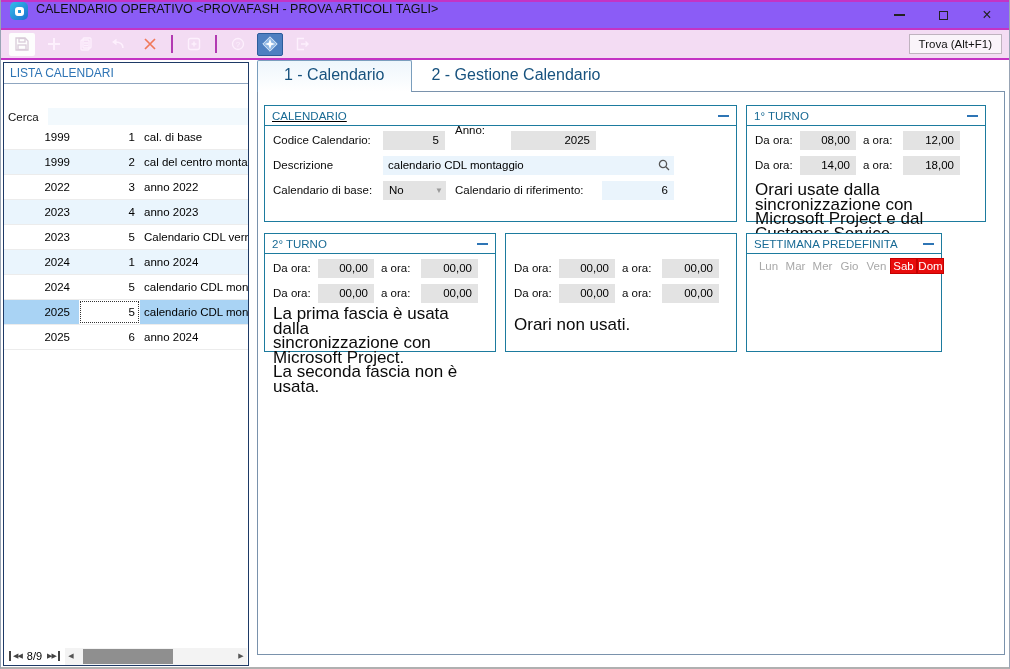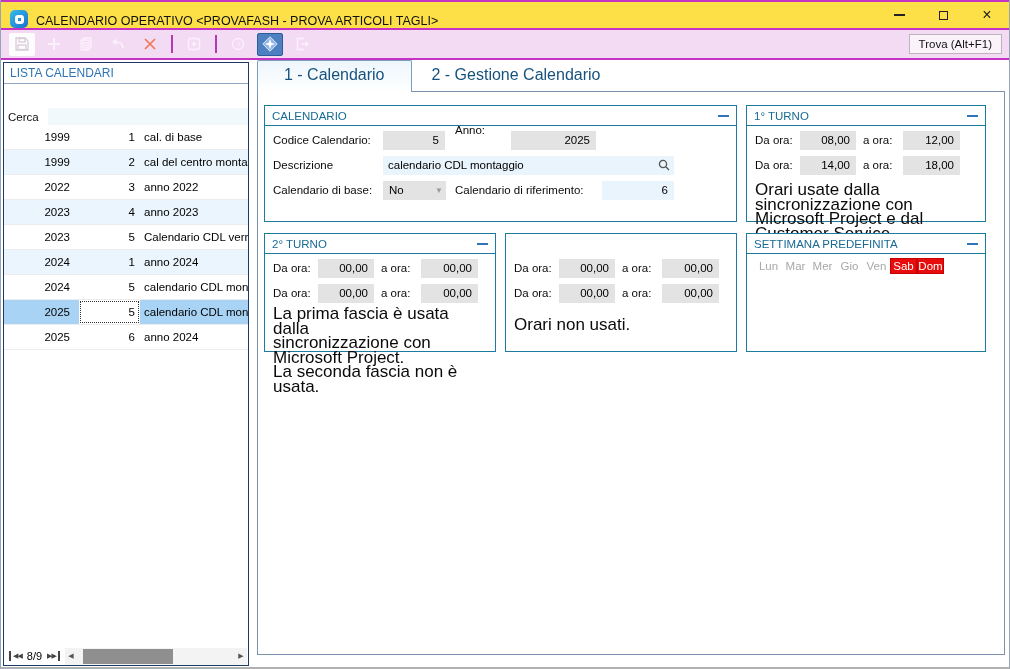--- a/index.html
+++ b/index.html
@@ -1,23 +1,23 @@
 <!DOCTYPE html>
 <html><head>
 <meta charset="utf-8">
 <style>
   * { margin:0; padding:0; box-sizing:border-box; }
   body { font-family:"Liberation Sans", sans-serif; background:#fff; }
   .window { position:relative; width:1010px; height:669px; background:#fff; overflow:hidden;
             border-left:1px solid #98a4b4; border-right:1px solid #98a4b4; border-bottom:2px solid #b0b0b0; }
 
   
-  .titlebar { position:absolute; left:0; top:0; width:100%; height:30px; background:#fde047;
+  .titlebar { position:absolute; left:0; top:0; width:100%; height:30px; background:#8b5cf6;
               border-top:2px solid #c433c4; border-bottom:2px solid #c433c4;
-              display:flex; align-items:flex-end; }
+              display:flex; align-items:flex-start; }
   .app-icon { width:18px; height:18px; margin-left:9px; border-radius:5px;
               background:linear-gradient(135deg,#35bdea,#1b6ed0); display:flex; align-items:center; justify-content:center; }
   .app-icon-inner { width:9px; height:9px; border:3px solid #fff; border-radius:3px; background:transparent; }
   .title { margin-left:8px; font-size:12.5px; color:#101010; white-space:nowrap; }
   .win-controls { margin-left:auto; display:flex; height:100%; }
   .wc { width:44px; height:100%; display:flex; align-items:center; justify-content:center; }
   .wc-min { width:11px; height:1.4px; background:#222; display:block; }
   .wc-max { width:9px; height:9px; border:1.3px solid #222; display:block; }
   .wc-close { font-size:16px; color:#222; line-height:1; }
 
@@ -73,25 +73,25 @@
                 border-radius:2px 2px 0 0; padding:5px 26px 8px; margin-bottom:-1px; }
   .tabpanel { position:absolute; left:0; top:29px; width:748px; height:564px;
               border:1px solid #7a92ac; background:#fff; }
 
   
   .gbox { position:absolute; border:1px solid #1d7b9e; background:#fff; }
   .gbox-header { height:20px; border-bottom:1px solid #1d7b9e; display:flex; align-items:center;
                  justify-content:space-between; padding:0 7px; }
   .gbox-title { font-size:11.5px; color:#186a94; }
   .gbox-min { width:11px; height:2px; background:#2e75b5; display:block; }
-  .gb-calendario { left:6px;  top:13px;  width:473px; height:117px; }
+  .gb-calendario { left:6px;  top:13px;  width:473px; height:117px;text-decoration:underline; }
   .gb-turno1     { left:488px; top:13px;  width:240px; height:117px; }
   .gb-turno2     { left:6px;  top:141px; width:232px; height:119px; }
   .gb-turno3     { left:247px; top:141px; width:232px; height:119px; }
-  .gb-settimana  { left:488px; top:141px; width:240px; height:119px; }
+  .gb-settimana  { left:488px; top:141px; width:196px; height:119px; }
   .lbl { position:absolute; font-size:11.5px; color:#0a0a0a; line-height:19px; white-space:nowrap; }
   .fld { position:absolute; height:19px; line-height:19px; font-size:11.5px; color:#000;
          white-space:nowrap; overflow:hidden; }
   .fld.gray { background:#e3e3e3; }
   .fld.blue { background:#eaf4fc; }
   .fld.num  { text-align:right; padding-right:6px; }
   .fld.textl{ padding-left:5px; }
   .dropdown { display:flex; justify-content:space-between; padding-left:6px; }
   .dd-arrow { font-size:8px; color:#9a9a9a; padding-right:3px; line-height:19px; }
   .lens { position:absolute; right:3px; top:2px; }

